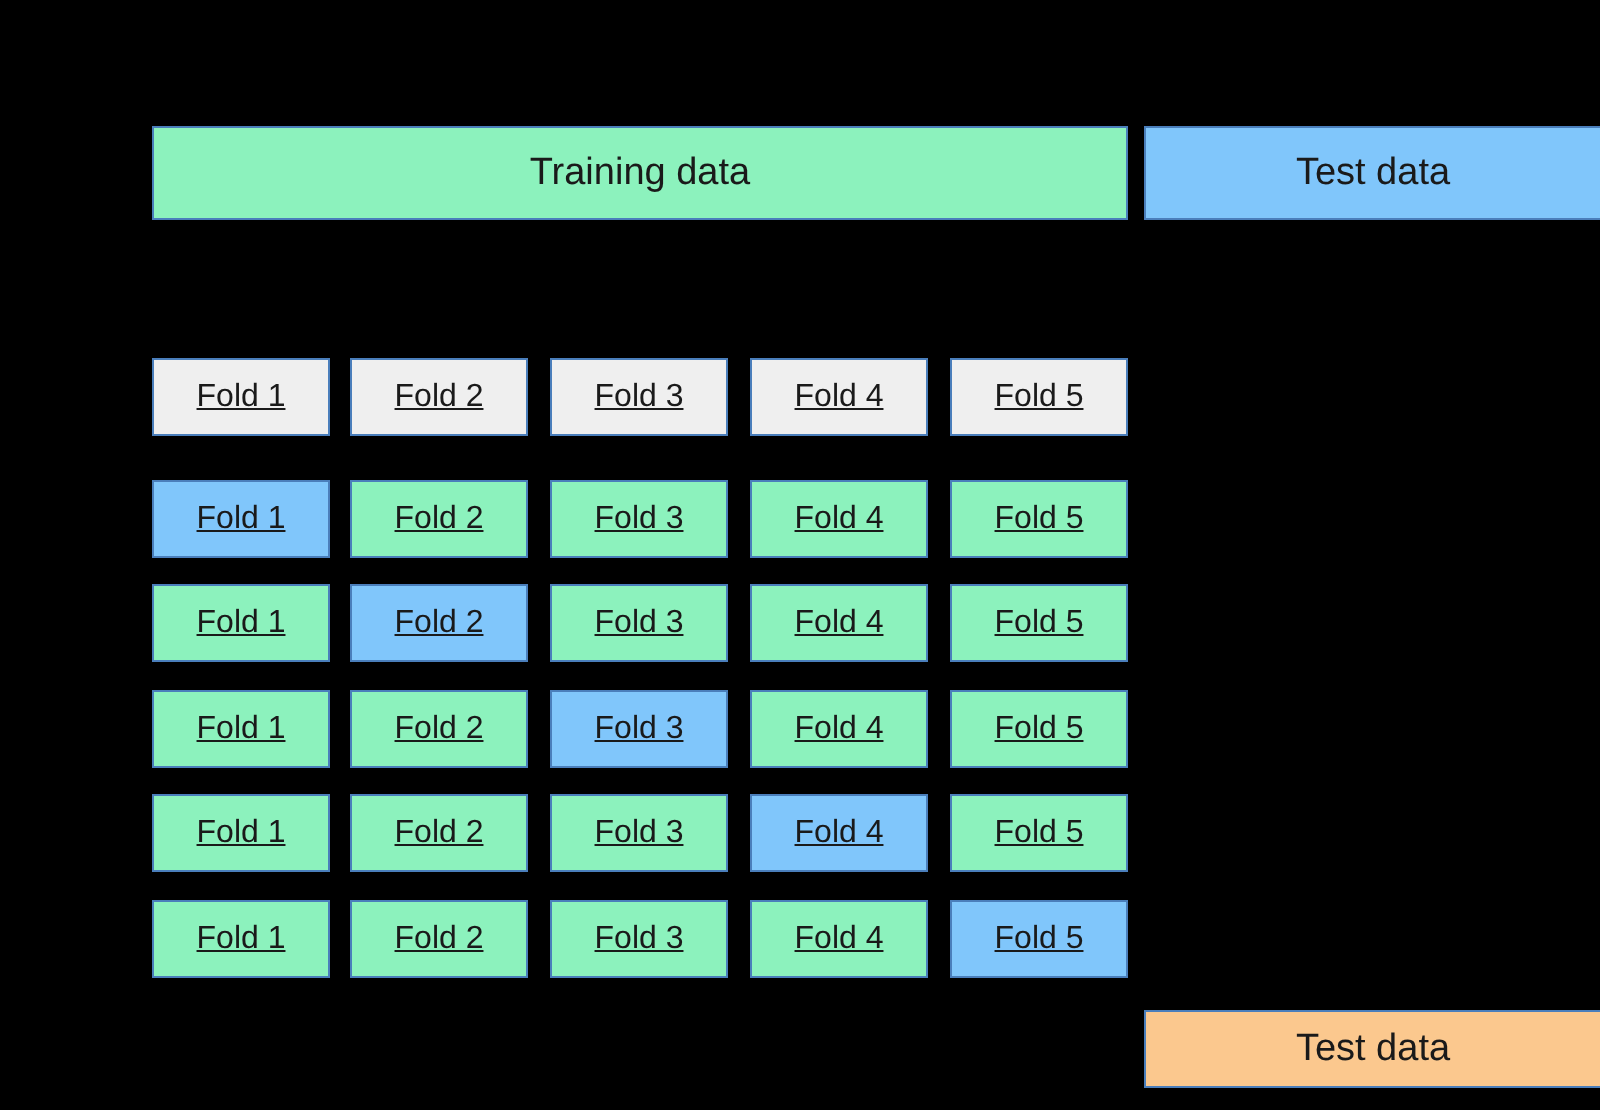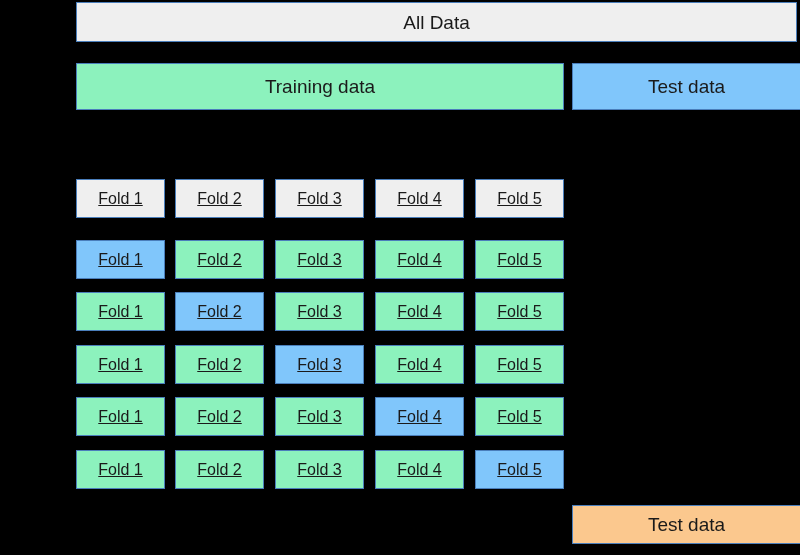--- a/index.html
+++ b/index.html
@@ -38,21 +38,20 @@
   .c-gray   { background: #efefef; }
   .c-green  { background: #8cf2bd; }
   .c-blue   { background: #80c6fb; }
   .c-orange { background: #fbc88e; }
 </style>
 </head>
 <body>
 
 <div id="canvas">
 
-  <div class="box banner c-gray" id="all-data-box" style="left: 76px; top: 2px; width: 721px; height: 40px;">All Data</div>
 
   <div id="split-row">
       <div class="box banner c-green" style="left: 76px; top: 63px; width: 488px; height: 47px;">Training data</div>
       <div class="box banner c-blue" style="left: 572px; top: 63px; width: 229px; height: 47px;">Test data</div>
     </div>
 
   <div id="fold-header-row">
       <div class="box fold c-gray" style="left: 76px; top: 179px; width: 89px; height: 39px;">Fold 1</div>
       <div class="box fold c-gray" style="left: 175px; top: 179px; width: 89px; height: 39px;">Fold 2</div>
       <div class="box fold c-gray" style="left: 275px; top: 179px; width: 89px; height: 39px;">Fold 3</div>

